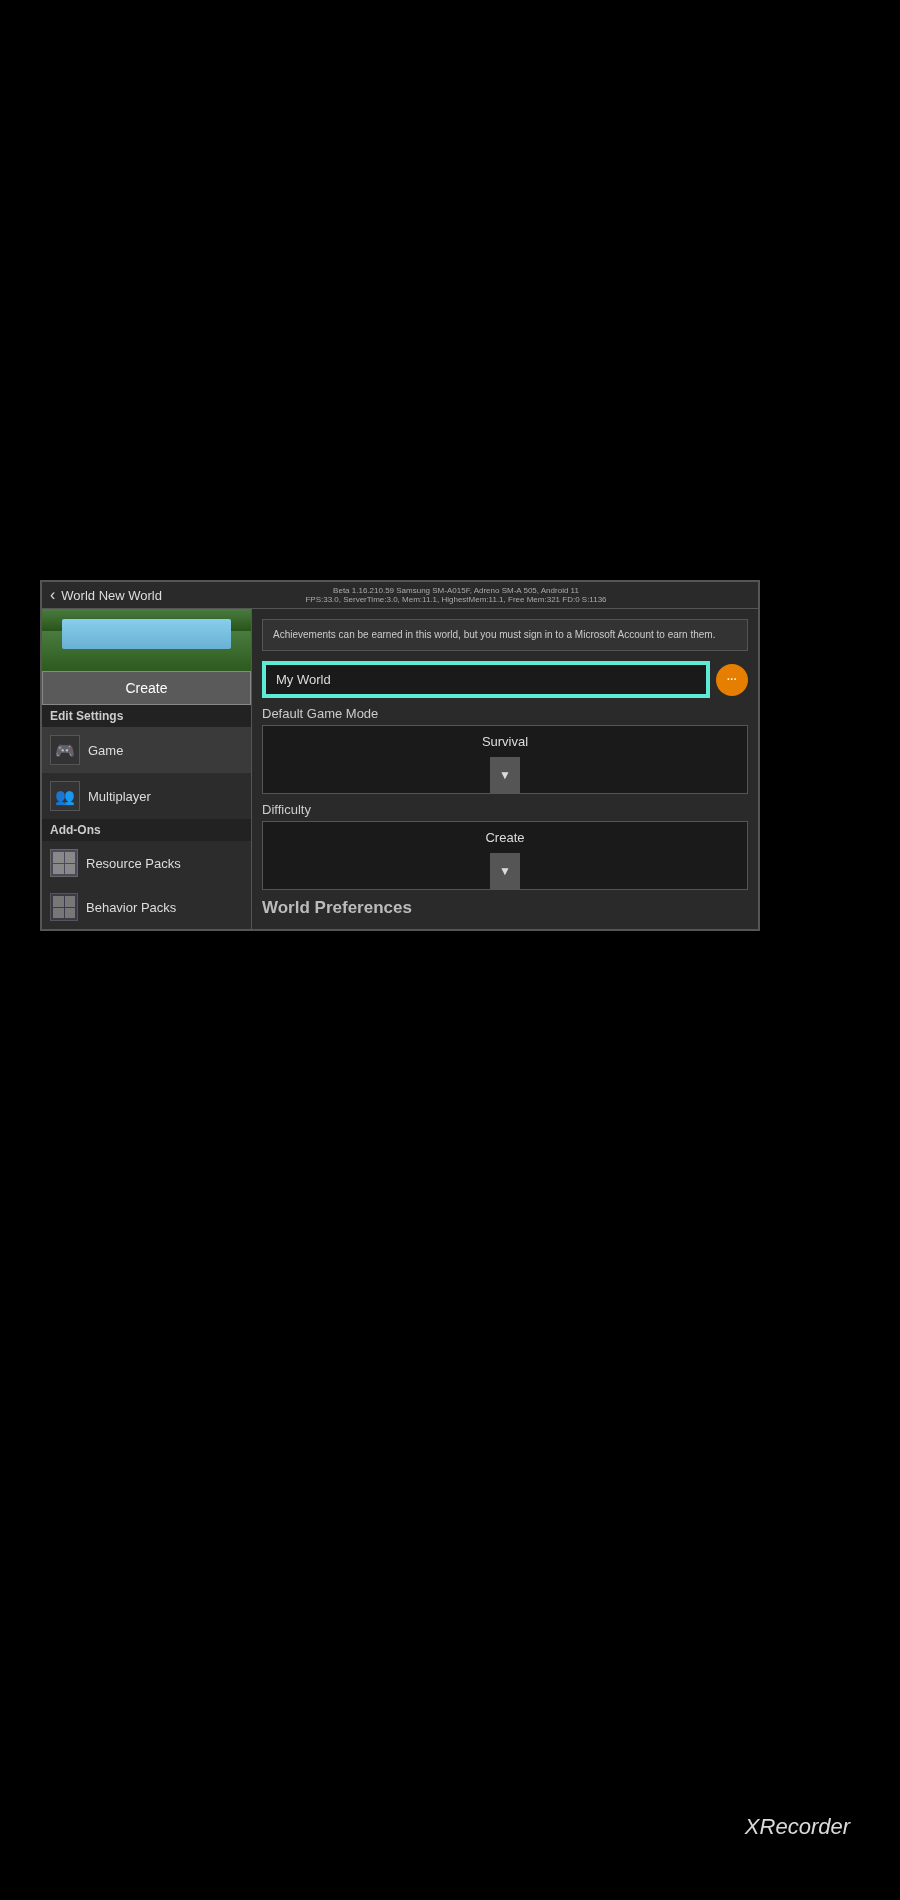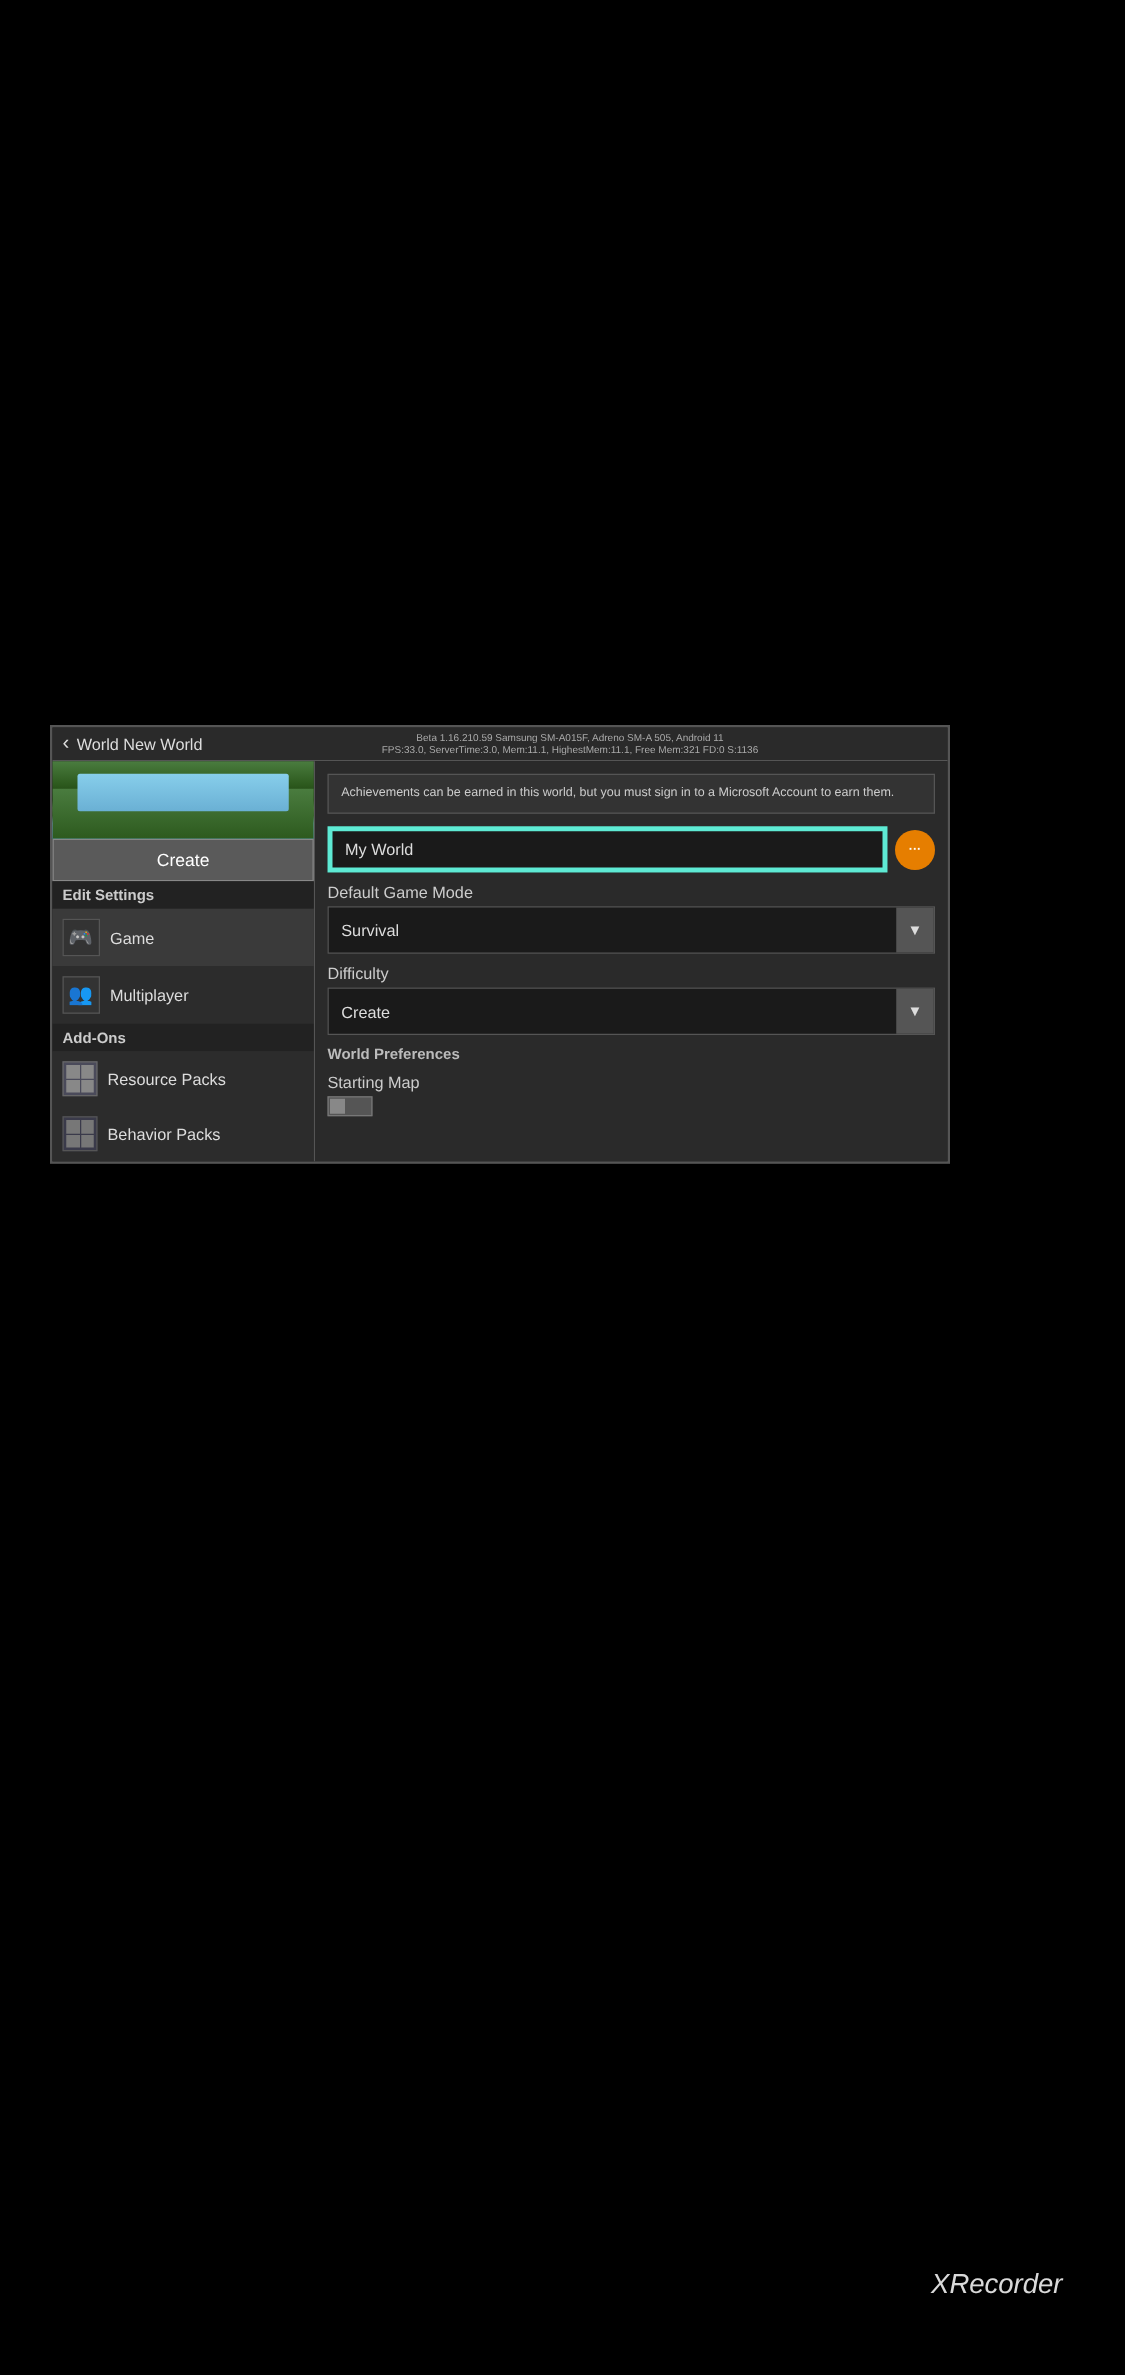--- a/index.html
+++ b/index.html
@@ -219,20 +219,21 @@
       cursor: pointer;
       font-weight: bold;
     }
 
     .dropdown-row {
       display: flex;
       align-items: center;
       background: #1a1a1a;
       border: 1px solid #555;
       margin-bottom: 8px;
+      flex-direction: column;
     }
 
     .dropdown-value {
       flex: 1;
       color: #ddd;
       padding: 8px 10px;
       font-size: 13px;
     }
 
     .dropdown-arrow {
@@ -242,21 +243,21 @@
       display: flex;
       align-items: center;
       justify-content: center;
       color: #ddd;
       font-size: 12px;
       cursor: pointer;
     }
 
     .section-title {
       color: #bbb;
-      font-size: 12px;
+      font-size: 17px;
       margin-top: 8px;
       margin-bottom: 4px;
       font-weight: bold;
     }
 
     .toggle-container {
       display: flex;
       align-items: center;
       gap: 8px;
     }

